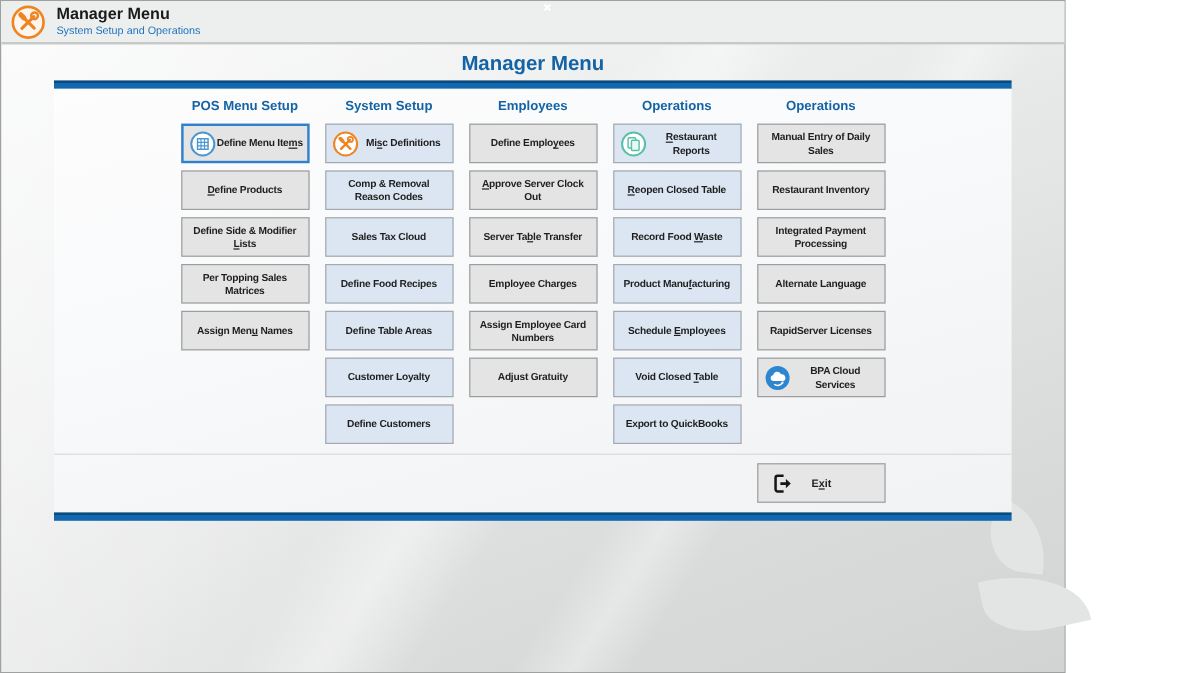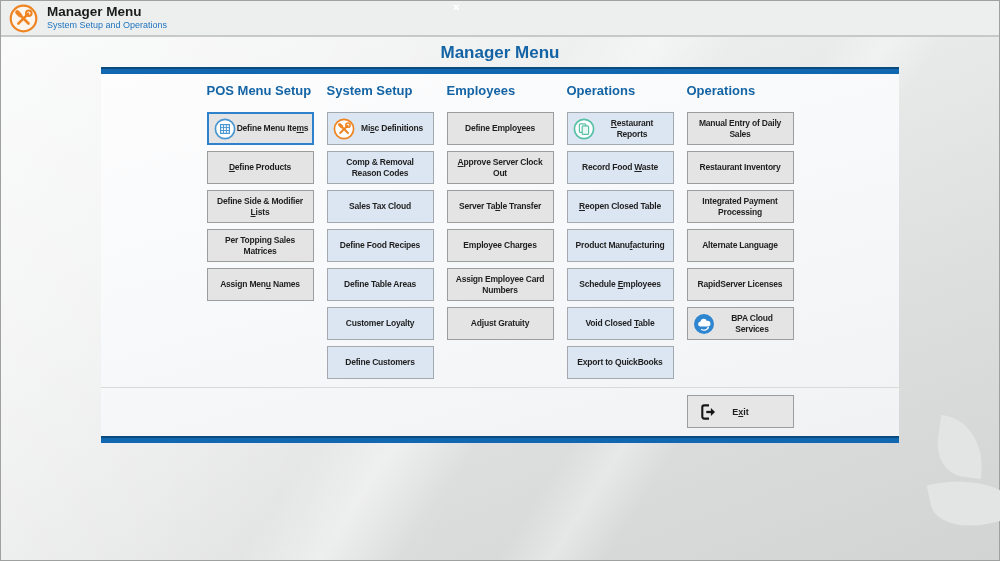--- a/index.html
+++ b/index.html
@@ -1,20 +1,20 @@
 <!DOCTYPE html>
 <html><head>
 <meta charset="utf-8">
 <style>
   * { box-sizing: border-box; margin: 0; padding: 0; }
   html,body { width:1000px; height:561px; }
   body { font-family:"Liberation Sans", sans-serif; overflow:hidden; }
 
   .window {
-    position:relative; width:1000px; height:561px;
+    position:relative; width:888px; height:561px;
     border:1px solid #9fa1a1;
     background:
       linear-gradient(115deg, rgba(255,255,255,.65) 0%, rgba(255,255,255,.35) 30%, rgba(255,255,255,0) 55%),
       linear-gradient(160deg, #f4f5f5 0%, #e9eaea 40%, #dcdddd 70%, #d2d3d3 100%);
   }
   .window::after { 
     content:""; position:absolute; inset:0; pointer-events:none;
     background:
       linear-gradient(123deg, rgba(255,255,255,0) 44%, rgba(255,255,255,.45) 50%, rgba(255,255,255,0) 56%),
       linear-gradient(123deg, rgba(255,255,255,0) 63%, rgba(255,255,255,.35) 67%, rgba(255,255,255,0) 71%);
@@ -40,21 +40,21 @@
   .page-title { text-align:center; color:#1464a5; font-weight:bold; font-size:17px; padding:6px 0 4px; }
 
   .content { width:798px; margin:0 auto; }
   .bluebar { height:7px; background:linear-gradient(#0a4a7c 0 30%, #1268b0 30% 100%); }
 
   .panel {
     background:linear-gradient(165deg, #fdfdfe 0%, #f8f9fa 45%, #f1f2f3 100%);
   }
   .columns { display:flex; justify-content:center; gap:13px; padding-top:9px; }
   .menu-column { width:107px; display:flex; flex-direction:column; gap:6px; }
-  .col-header { text-align:left; color:#1464a5; font-size:13px; font-weight:bold; height:14px; margin-bottom:9px; white-space:nowrap; }
+  .col-header { text-align:center; color:#1464a5; font-size:11px; font-weight:bold; height:14px; margin-bottom:0; white-space:nowrap; }
 
   .menu-btn {
     position:relative; width:107px; height:33px; flex:none;
     border:1px solid #9c9e9e; background:#e4e4e4;
     font-family:inherit; font-size:8.5px; font-weight:bold; letter-spacing:-0.2px;
     color:#1f1f1f; line-height:1.18; text-align:center;
     display:flex; align-items:center; justify-content:center;
     padding:7px 3px; cursor:pointer;
   }
   .menu-btn.blue { background:#dce6f2; border-color:#a3a9ae; }
@@ -188,24 +188,24 @@
               <div class="col-header">Operations</div>
               <button class="menu-btn blue has-icon">
                 <span class="icon"><svg width="22" height="22" viewBox="0 0 22 22">
                     <circle cx="11" cy="11" r="9.6" fill="#fff" stroke="#57c0a6" stroke-width="1.7"></circle>
                     <rect x="6.4" y="5.8" width="6.4" height="8.6" rx="1" fill="#fff" stroke="#57c0a6" stroke-width="1.2"></rect>
                     <rect x="9.2" y="7.8" width="6.4" height="8.6" rx="1" fill="#eaf8f4" stroke="#57c0a6" stroke-width="1.2"></rect>
                   </svg></span>
                 <span class="btn-label"><u>R</u>estaurant Reports</span>
               </button>
               <button class="menu-btn blue">
+                <span class="btn-label"><u>R</u>eopen Closed Table</span>
+              </button>
+              <button class="menu-btn blue">
                 <span class="btn-label">Record Food <u>W</u>aste</span>
-              </button>
-              <button class="menu-btn blue">
-                <span class="btn-label"><u>R</u>eopen Closed Table</span>
               </button>
               <button class="menu-btn blue">
                 <span class="btn-label">Product Manu<u>f</u>acturing</span>
               </button>
               <button class="menu-btn blue">
                 <span class="btn-label">Schedule <u>E</u>mployees</span>
               </button>
               <button class="menu-btn blue">
                 <span class="btn-label">Void Closed <u>T</u>able</span>
               </button>

